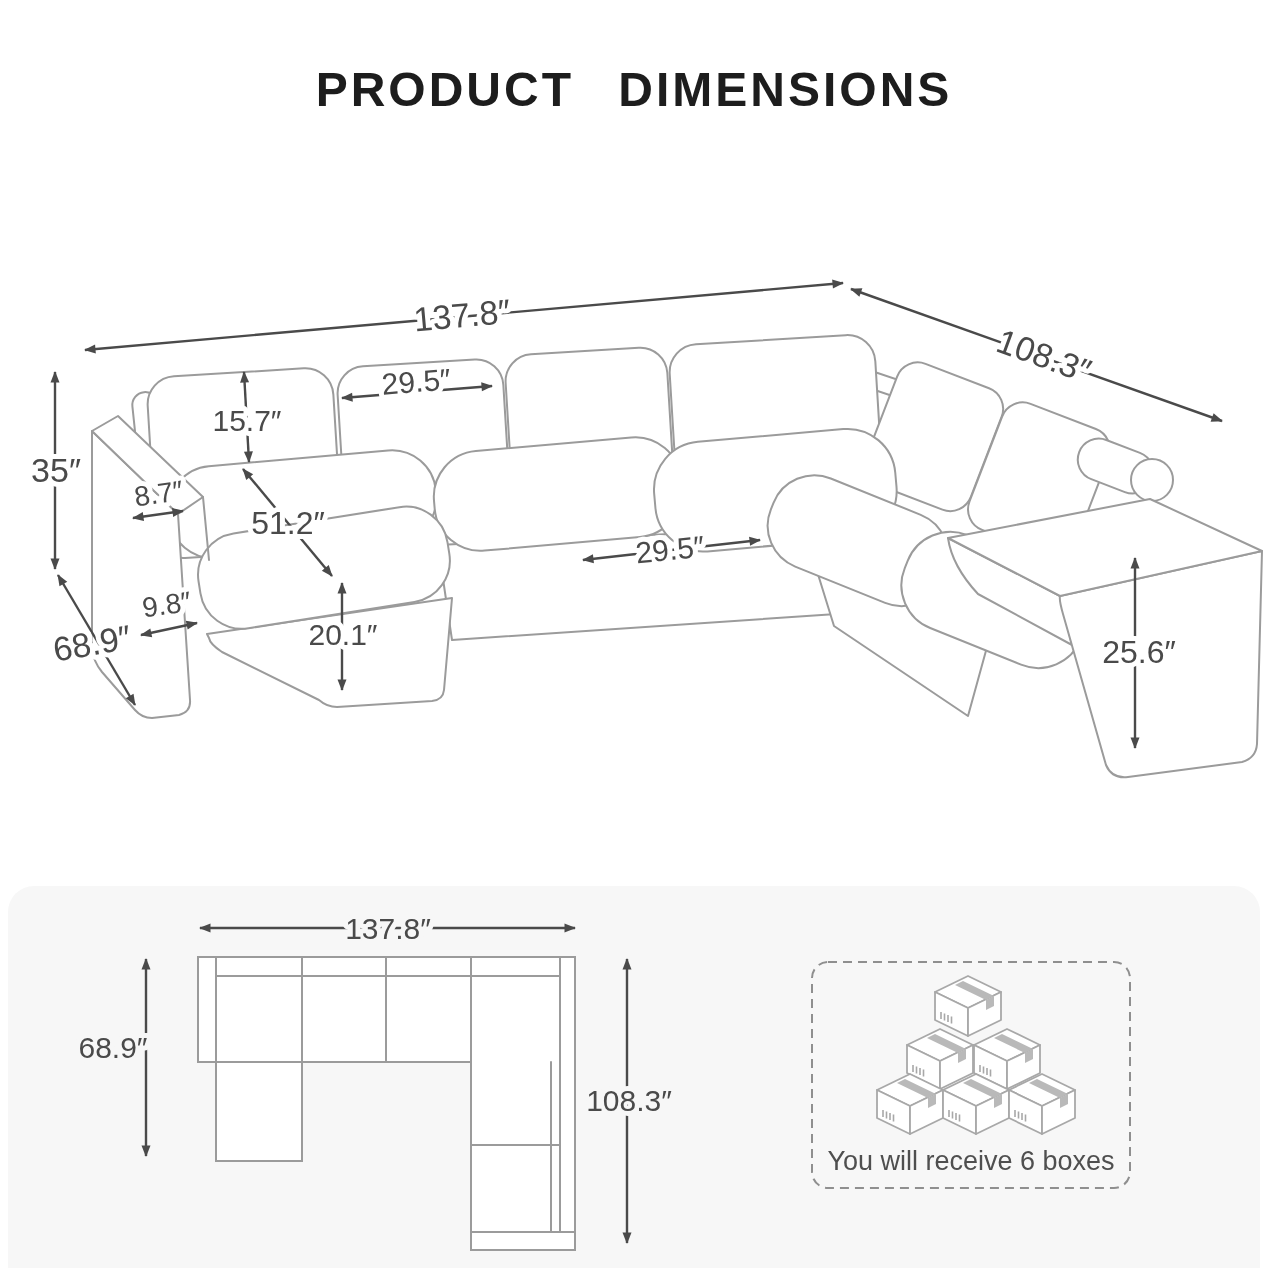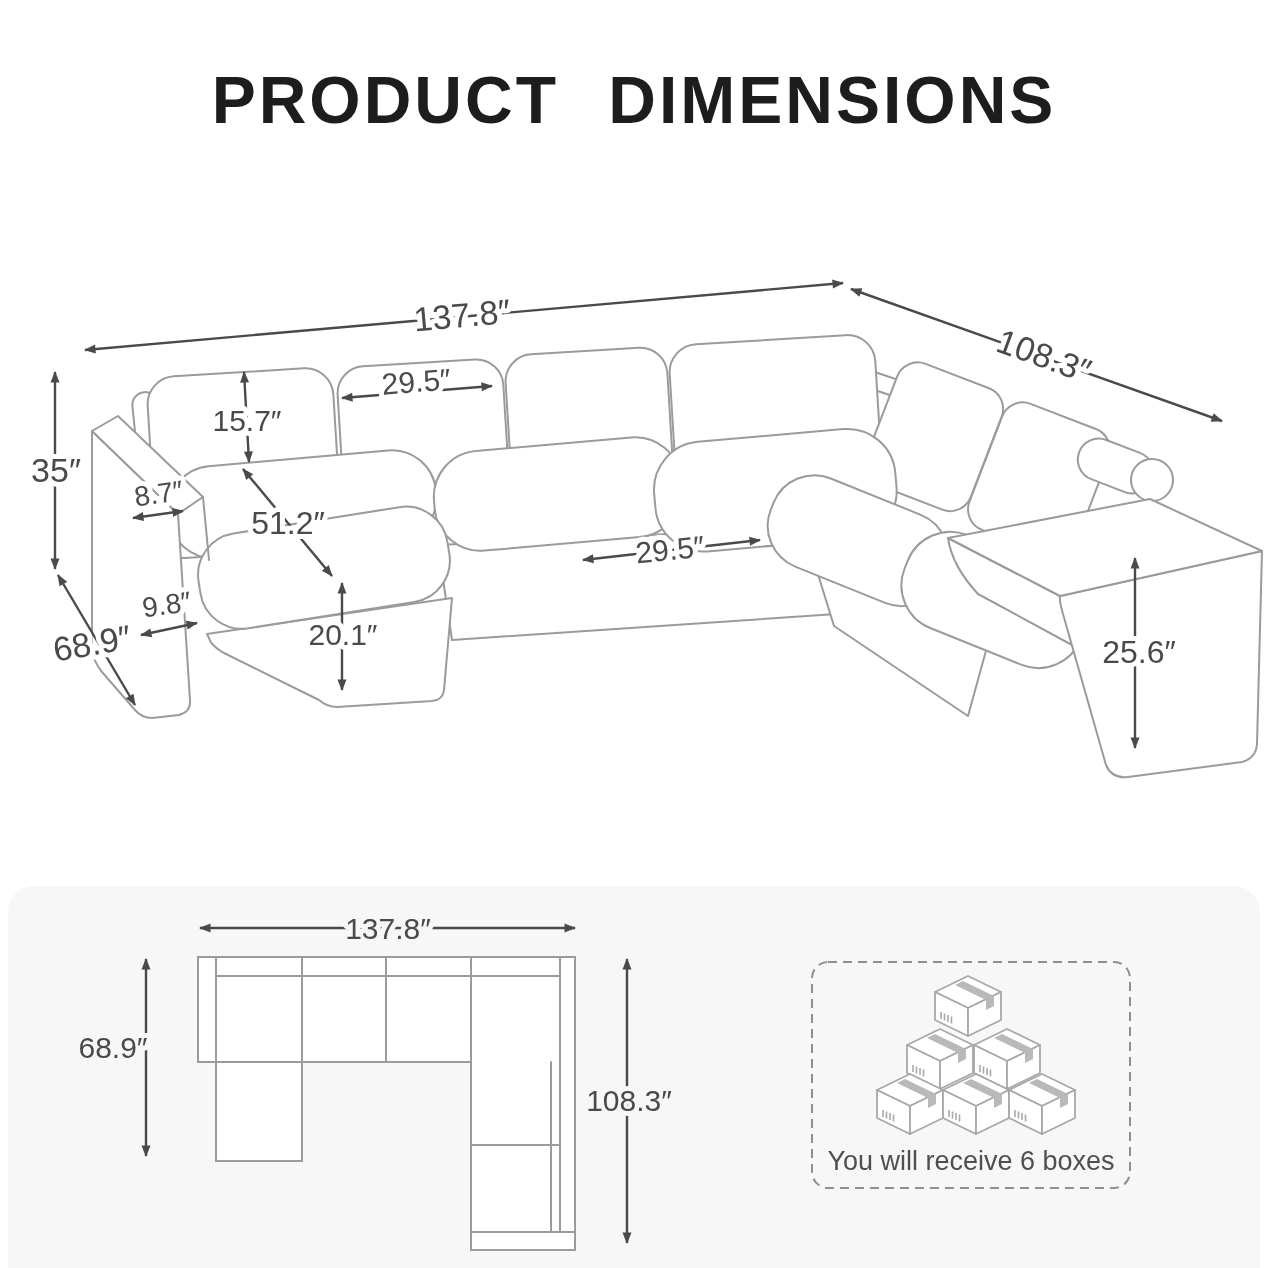--- a/index.html
+++ b/index.html
@@ -1,19 +1,19 @@
 <!DOCTYPE html>
 <html><head>
 <meta charset="utf-8">
 <style>
   html,body{margin:0;padding:0;background:#ffffff;}
   .stage{position:relative;width:1268px;height:1268px;background:#ffffff;overflow:hidden;
          font-family:"Liberation Sans", sans-serif;}
   .title{position:absolute;top:62px;left:0;width:100%;text-align:center;
-         font-size:66px;font-weight:bold;letter-spacing:3px;word-spacing:28px;color:#1d1d1d;}
+         font-size:48px;font-weight:bold;letter-spacing:3px;word-spacing:28px;color:#1d1d1d;}
   .persp{position:absolute;left:0;top:0;}
   .panel{position:absolute;left:8px;top:886px;width:1252px;height:382px;
          background:#f7f7f7;border-radius:26px 26px 0 0;}
   .panel svg{display:block;}
   
   .fw{fill:#ffffff;stroke:#9b9b9b;stroke-width:2;stroke-linejoin:round;stroke-linecap:round;}
   .ln{fill:none;stroke:#9b9b9b;stroke-width:2;stroke-linejoin:round;stroke-linecap:round;}
   .dim{fill:none;stroke:#4a4a4a;stroke-width:2.4;}
   text.dt{fill:#4a4a4a;text-anchor:middle;paint-order:stroke;stroke:#ffffff;stroke-width:10px;
           stroke-linejoin:round;font-family:"Liberation Sans", sans-serif;}

